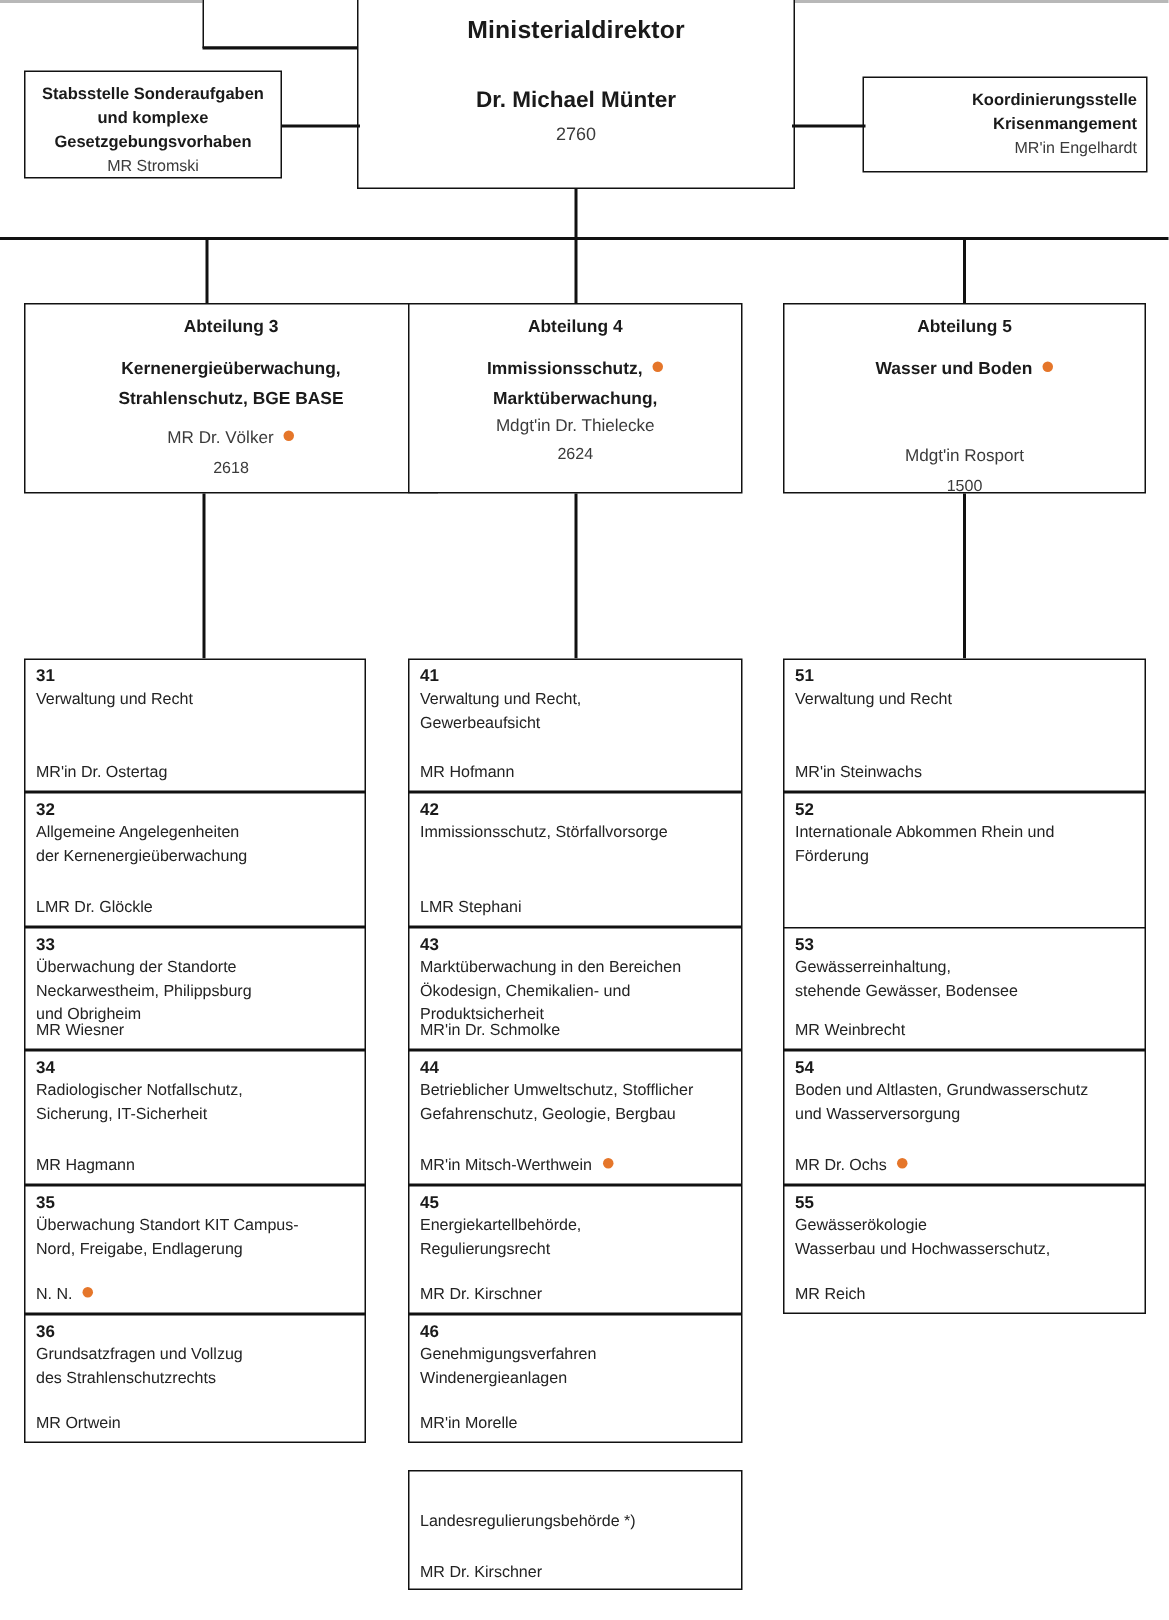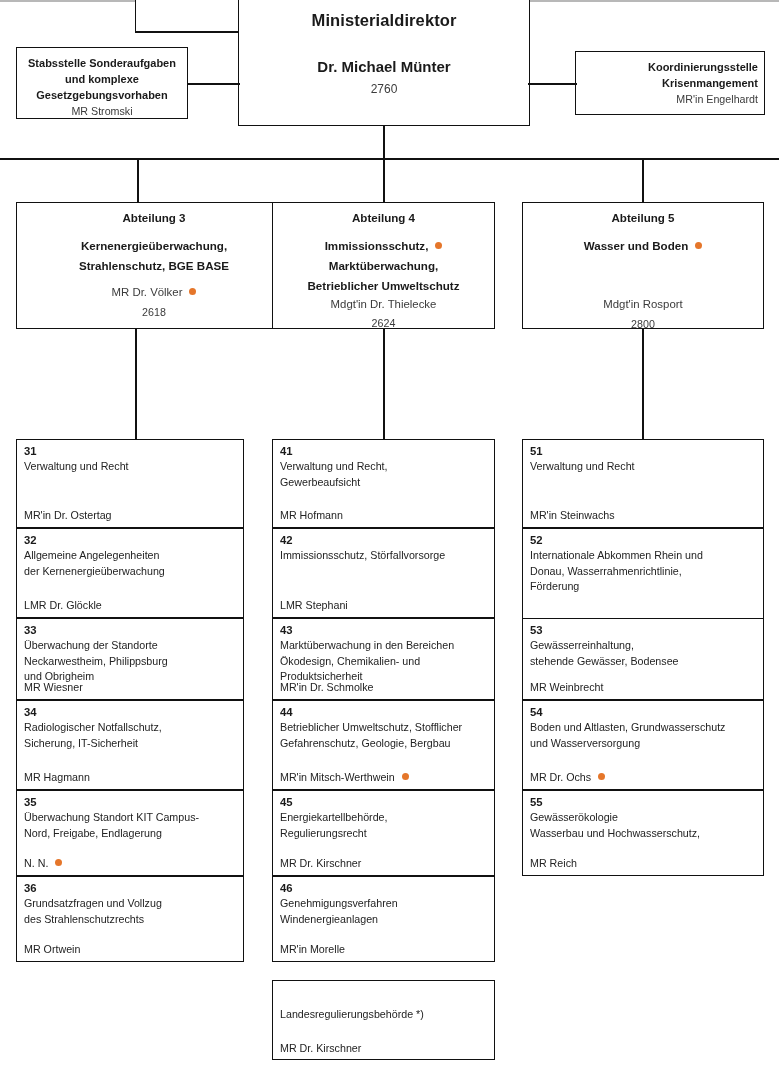--- a/index.html
+++ b/index.html
@@ -208,34 +208,33 @@
     <div class="abt-ext" style="margin-top:6px;">2618</div>
   </div>
 
   <div class="box abt-box abt2">
     <div class="abt-num">Abteilung 4</div>
     <div class="abt-spacer"></div>
     <div class="abt-title">
       <span>Immissionsschutz,</span><span class="dot"></span>
     </div>
     <div class="abt-title">Marktüberwachung,</div>
-    <div class="abt-title">Betrieblicher Umweltschutz</div>
     <div class="abt-person">Mdgt'in Dr. Thielecke</div>
     <div class="abt-ext" style="margin-top:5px;">2624</div>
   </div>
 
   <div class="box abt-box abt3">
     <div class="abt-num">Abteilung 5</div>
     <div class="abt-spacer"></div>
     <div class="abt-title">
       <span>Wasser und Boden</span><span class="dot"></span>
     </div>
     <div style="height:40px;"></div>
     <div class="abt-person">Mdgt'in Rosport</div>
-    <div class="abt-ext" style="margin-top:6px;">2800</div>
+    <div class="abt-ext" style="margin-top:6px;">1500</div>
   </div>
 
   <div class="line-v" style="left:135px; top:329px; height:110px;"></div>
   <div class="line-v" style="left:383px; top:329px; height:110px;"></div>
   <div class="line-v" style="left:642px; top:329px; height:110px;"></div>
 
   <div id="col1-host">
       <div class="box ref-box" style="left: 16px; top: 439px; width: 228px; height: 89px;">
         <div class="ref-num">31</div>
         <div class="ref-task">Verwaltung und Recht</div>
@@ -313,21 +312,20 @@
     </div>
   <div id="col3-host">
       <div class="box ref-box" style="left: 522px; top: 439px; width: 242px; height: 89px;">
         <div class="ref-num">51</div>
         <div class="ref-task">Verwaltung und Recht</div>
         <div class="ref-person"><span>MR'in Steinwachs</span></div>
       </div>
       <div class="box ref-box" style="left: 522px; top: 528px; width: 242px; height: 115px;">
         <div class="ref-num">52</div>
         <div class="ref-task">Internationale Abkommen Rhein und</div>
-        <div class="ref-task">Donau, Wasserrahmenrichtlinie,</div>
         <div class="ref-task">Förderung</div>
         <div class="ref-person"><span>LMR'in Behm</span><span class="dot dot-inline"></span></div>
       </div>
       <div class="box ref-box" style="left: 522px; top: 618px; width: 242px; height: 82px;">
         <div class="ref-num">53</div>
         <div class="ref-task">Gewässerreinhaltung,</div>
         <div class="ref-task">stehende Gewässer, Bodensee</div>
         <div class="ref-person"><span>MR Weinbrecht</span></div>
       </div>
       <div class="box ref-box" style="left: 522px; top: 700px; width: 242px; height: 90px;">

